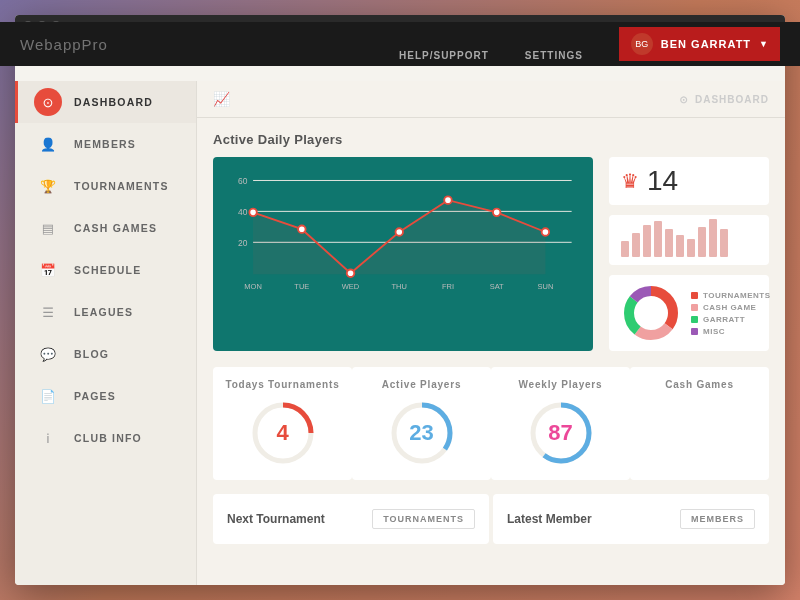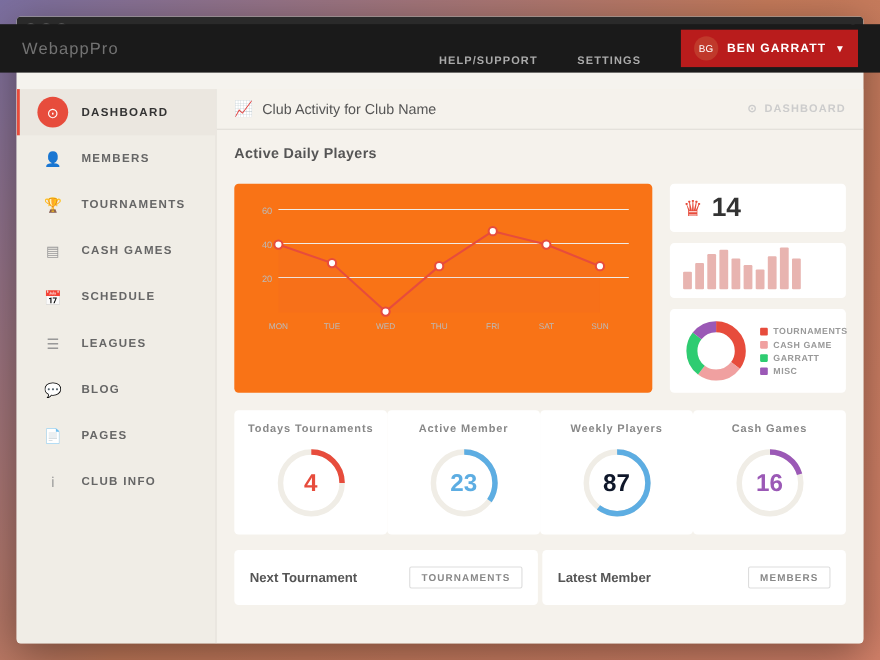--- a/index.html
+++ b/index.html
@@ -197,34 +197,34 @@
 
     .main-content {
       padding: 14px 16px;
       flex: 1;
     }
 
     .section-title {
       font-size: 13px;
       font-weight: 600;
       color: #555;
-      margin-bottom: 20px;
+      margin-bottom: 10px;
       letter-spacing: 0.3px;
     }
 
     
     .chart-area {
       display: flex;
       gap: 16px;
       margin-bottom: 16px;
     }
 
     .chart-container {
       flex: 1;
-      background: #f97316;
+      background: #0f766e;
       border-radius: 4px;
       padding: 10px 12px 6px;
       position: relative;
       min-height: 160px;
     }
 
     .chart-svg-wrap {
       width: 100%;
       height: 130px;
     }
@@ -238,21 +238,21 @@
 
     .crown-stat {
       background: #fff;
       border-radius: 4px;
       padding: 8px 12px;
       display: flex;
       align-items: center;
       gap: 8px;
     }
     .crown-icon { color: #e74c3c; font-size: 20px; }
-    .crown-number { font-size: 24px; font-weight: 700; color: #333; }
+    .crown-number { font-size: 28px; font-weight: 400; color: #333; }
 
     .bar-chart-mini {
       background: #fff;
       border-radius: 4px;
       padding: 8px 12px;
       display: flex;
       align-items: flex-end;
       gap: 3px;
       height: 50px;
     }
@@ -426,21 +426,20 @@
           <span class="sidebar-item-icon">ℹ</span>
           <span class="sidebar-item-label">CLUB INFO</span>
         </div>
       </div>
 
     <div class="main">
 
       <div class="main-header">
         <div class="main-header-title">
           <span class="main-header-icon">📈</span>
-          <span>Club Activity for Club Name</span>
         </div>
         <div class="main-header-breadcrumb">
           <span>⊙</span>
           <span>DASHBOARD</span>
         </div>
       </div>
 
       <div class="main-content">
         <div class="section-title">Active Daily Players</div>
 
@@ -546,48 +545,41 @@
             <div class="stat-card-label">Todays Tournaments</div>
             <div class="ring-container">
               <svg width="70" height="70" viewBox="0 0 70 70">
                 <circle cx="35" cy="35" r="28" fill="none" stroke="#f0ede6" stroke-width="5"></circle>
                 <circle cx="35" cy="35" r="28" fill="none" stroke="#e74c3c" stroke-width="5" stroke-dasharray="88 176" stroke-dashoffset="44" transform="rotate(-90 35 35)"></circle>
               </svg>
               <div class="ring-number" style="color:#e74c3c">4</div>
             </div>
           </div>
           <div class="stat-card">
-            <div class="stat-card-label">Active Member</div>
+            <div class="stat-card-label">Active Players</div>
             <div class="ring-container">
               <svg width="70" height="70" viewBox="0 0 70 70">
                 <circle cx="35" cy="35" r="28" fill="none" stroke="#f0ede6" stroke-width="5"></circle>
                 <circle cx="35" cy="35" r="28" fill="none" stroke="#5dade2" stroke-width="5" stroke-dasharray="105 176" stroke-dashoffset="44" transform="rotate(-90 35 35)"></circle>
               </svg>
               <div class="ring-number" style="color:#5dade2">23</div>
             </div>
           </div>
           <div class="stat-card">
             <div class="stat-card-label">Weekly Players</div>
             <div class="ring-container">
               <svg width="70" height="70" viewBox="0 0 70 70">
                 <circle cx="35" cy="35" r="28" fill="none" stroke="#f0ede6" stroke-width="5"></circle>
                 <circle cx="35" cy="35" r="28" fill="none" stroke="#5dade2" stroke-width="5" stroke-dasharray="150 176" stroke-dashoffset="44" transform="rotate(-90 35 35)"></circle>
               </svg>
-              <div class="ring-number" style="color:#0f172a">87</div>
+              <div class="ring-number" style="color:#ec4899">87</div>
             </div>
           </div>
           <div class="stat-card">
             <div class="stat-card-label">Cash Games</div>
-            <div class="ring-container">
-              <svg width="70" height="70" viewBox="0 0 70 70">
-                <circle cx="35" cy="35" r="28" fill="none" stroke="#f0ede6" stroke-width="5"></circle>
-                <circle cx="35" cy="35" r="28" fill="none" stroke="#9b59b6" stroke-width="5" stroke-dasharray="80 176" stroke-dashoffset="44" transform="rotate(-90 35 35)"></circle>
-              </svg>
-              <div class="ring-number" style="color:#9b59b6">16</div>
-            </div>
           </div>
         </div>
 
         <div class="bottom-panels">
           <div class="bottom-panel">
             <span class="bottom-panel-title">Next Tournament</span>
             <button class="bottom-panel-btn">TOURNAMENTS</button>
           </div>
           <div class="bottom-panel">
             <span class="bottom-panel-title">Latest Member</span>

